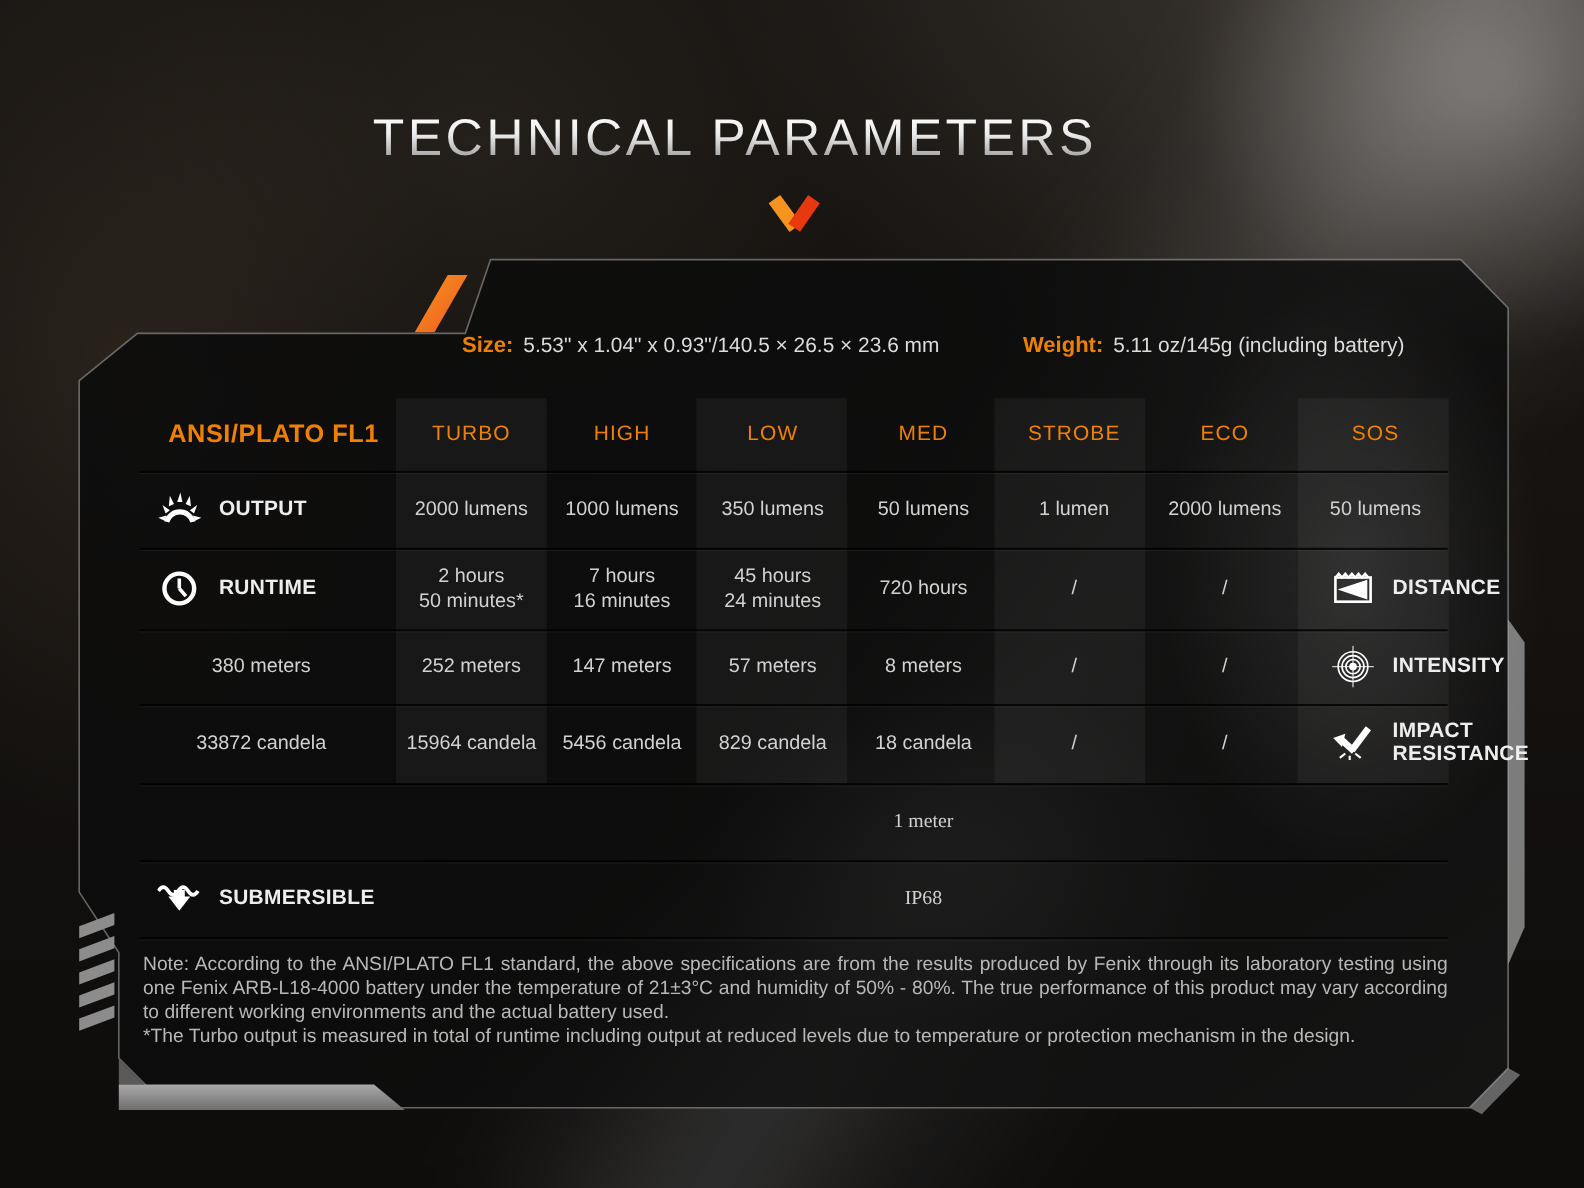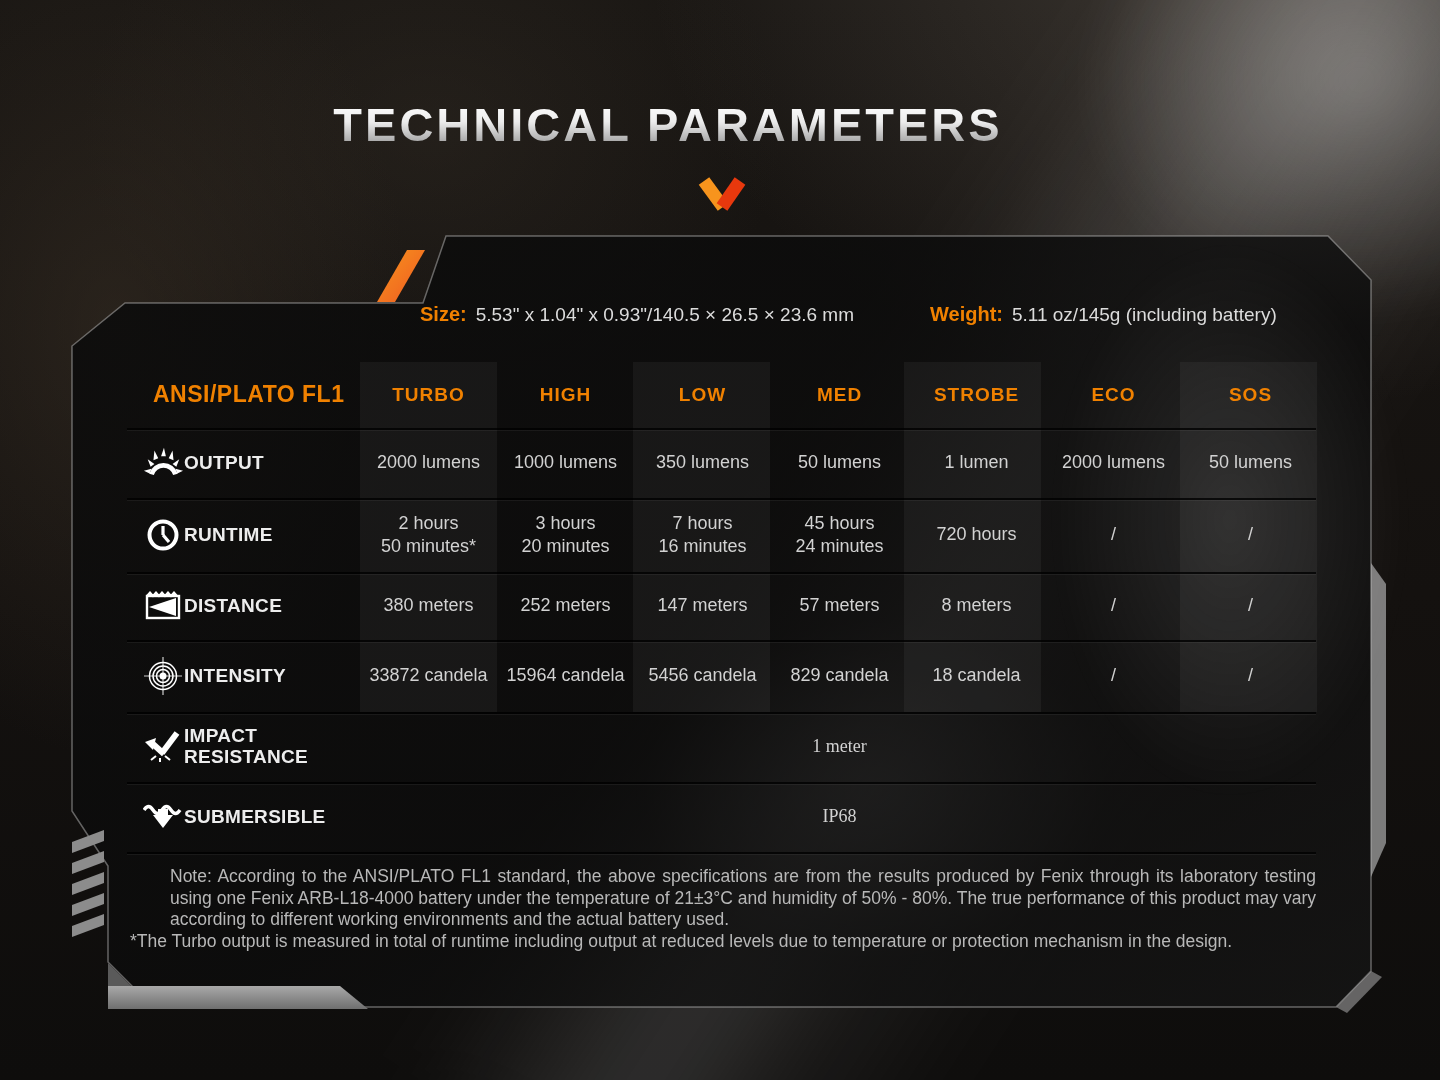--- a/index.html
+++ b/index.html
@@ -12,21 +12,21 @@
       linear-gradient(180deg,#191613 0%,#14110f 55%,#0e0d0c 100%);}
   .beam{position:absolute;left:820px;top:-320px;width:460px;height:1650px;
     background:linear-gradient(90deg,transparent 0%,rgba(255,255,255,0.14) 45%,rgba(255,255,255,0.05) 70%,transparent 100%);
     transform:rotate(33deg);filter:blur(34px);}
   .blob{position:absolute;left:640px;top:620px;width:470px;height:340px;
     background:radial-gradient(closest-side,rgba(255,255,255,0.17),transparent);filter:blur(12px);}
   .corner-glow{position:absolute;left:1080px;top:-160px;width:560px;height:480px;
     background:radial-gradient(closest-side,rgba(255,255,255,0.30),transparent);filter:blur(18px);}
 
   .title{position:absolute;top:97px;left:0;width:1336px;margin:0;text-align:center;
-    font-size:47px;font-weight:bold;letter-spacing:3px;
+    font-size:47px;font-weight:normal;letter-spacing:3px;
     background:linear-gradient(180deg,#ffffff 8%,#ececec 45%,#8e8e8e 96%);
     -webkit-background-clip:text;background-clip:text;color:transparent;}
 
   .chevron{position:absolute;left:696px;top:177px;}
   .frame{position:absolute;left:0;top:0;}
   .panel-glow{position:absolute;left:1050px;top:240px;width:360px;height:560px;
     background:radial-gradient(closest-side,rgba(255,255,255,0.10),transparent);filter:blur(8px);}
 
   .band{position:absolute;top:362px;height:350px;width:137px;background:rgba(255,255,255,0.047);}
   .b1{left:360px;} .b2{left:633px;} .b3{left:904px;} .b4{left:1180px;}
@@ -39,30 +39,30 @@
   .spec-size{left:420px;} .spec-weight{left:930px;}
   .speclabel{color:#f08100;font-weight:bold;font-size:20px;margin-right:9px;}
 
   .table{position:absolute;left:115px;top:362px;
     display:grid;grid-template-columns:245px repeat(7,137px);
     grid-template-rows:66px 70px 74px 68px 72px 70px 70px;}
   .cell{display:flex;align-items:center;justify-content:center;text-align:center;
     color:#d2d2d2;font-size:18px;line-height:1.28;white-space:pre-line;}
   .corner{justify-content:flex-start;padding-left:38px;color:#f08100;font-weight:bold;
     font-size:23px;letter-spacing:0.5px;text-align:left;}
-  .mode{color:#f08100;font-weight:bold;font-size:19px;letter-spacing:1px;text-align:right;}
-  .rowhead{justify-content:flex-start;padding-left:27px;text-align:left;
+  .mode{color:#f08100;font-weight:normal;font-size:19px;letter-spacing:1px;text-align:right;}
+  .rowhead{justify-content:flex-start;padding-left:27px;gap:15px;text-align:left;
     color:#ededed;font-weight:bold;font-size:19px;letter-spacing:0.3px;line-height:1.1;}
   .ricon{width:42px;flex:0 0 auto;display:flex;justify-content:center;}
   .span7{grid-column:2 / -1;font-family:Liberation Serif, serif;}
 
   .note{position:absolute;left:130px;top:866px;width:1186px;color:#b8b8b8;
     font-size:17.5px;line-height:1.23;}
   .note p{margin:0;}
-  .note .p1{text-align:justify;margin-left:40px;}
+  .note .p1{text-align:justify;}
 </style>
 </head>
 <body>
 
 <div class="stage">
 
   <div class="beam"></div>
   <div class="corner-glow"></div>
   <div class="blob"></div>
 
@@ -174,22 +174,20 @@
         <svg width="36" height="36" viewBox="0 0 36 36">
           <circle cx="18" cy="18" r="13.5" stroke="#fff" stroke-width="4" fill="none"></circle>
           <line x1="18" y1="18" x2="18" y2="9" stroke="#fff" stroke-width="3.2"></line>
           <line x1="18" y1="18" x2="24" y2="25" stroke="#fff" stroke-width="3.2"></line>
         </svg>
       </span>
       <span class="rlabel">RUNTIME</span>
     </div>
     <div class="cell">2 hours
 50 minutes*</div>
-    <div class="cell">3 hours
-20 minutes</div>
     <div class="cell">7 hours
 16 minutes</div>
     <div class="cell">45 hours
 24 minutes</div>
     <div class="cell">720 hours</div>
     <div class="cell">/</div>
     <div class="cell">/</div>
 
     <div class="cell rowhead">
       <span class="ricon">

